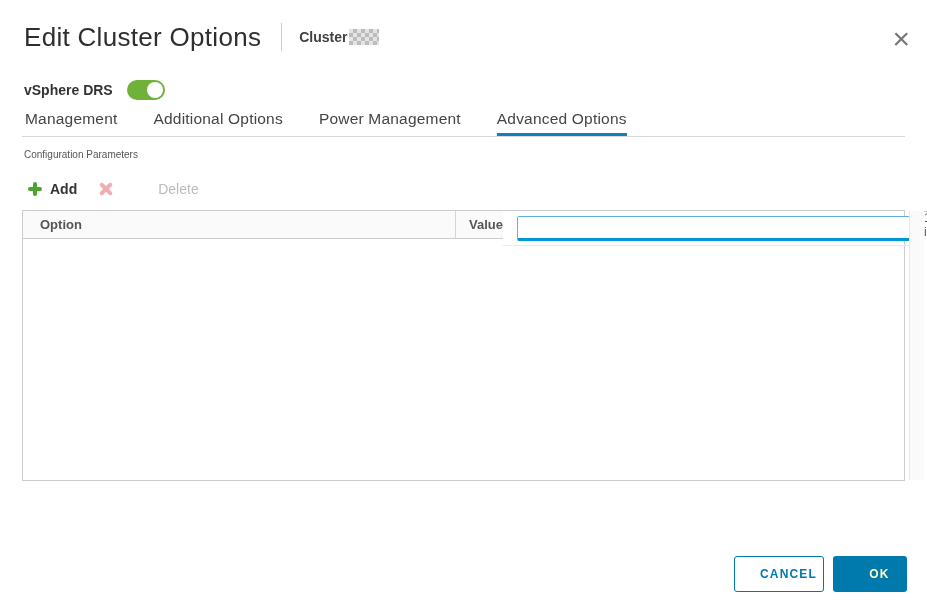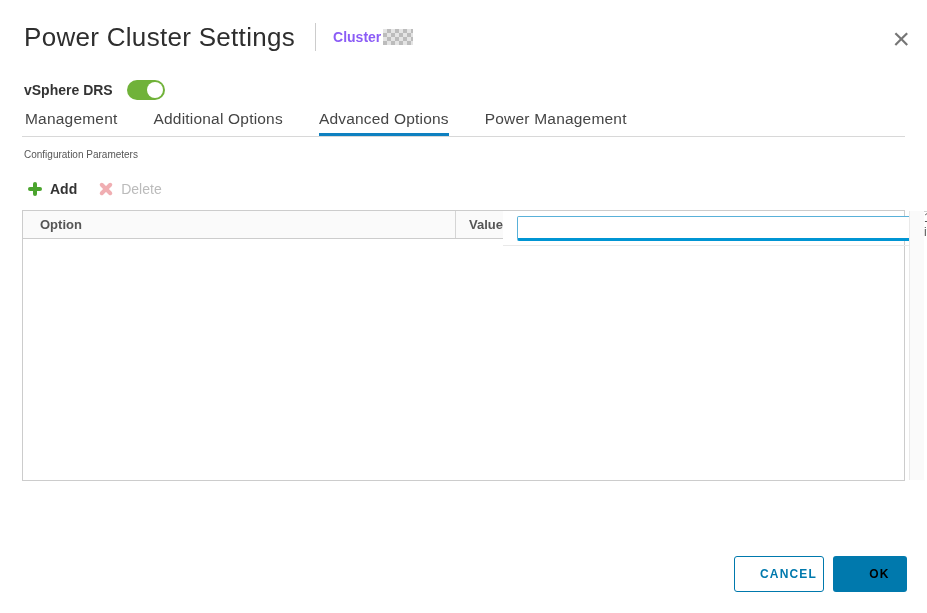--- a/index.html
+++ b/index.html
@@ -9,21 +9,21 @@
     color:#454545;
     position:relative;
     overflow:hidden;
   }
   .dialog { position:relative; width:927px; height:613px; background:#fff; }
 
   
   .title-row { position:absolute; left:24px; top:20px; height:34px; display:flex; align-items:center; }
   .title { font-size:26px; font-weight:400; color:#2e2e2e; letter-spacing:.3px; white-space:nowrap; }
   .title-divider { width:1px; height:28px; background:#ccc; margin:0 17px 0 20px; }
-  .context-label { font-size:14px; font-weight:700; color:#8b5cf6; }
+  .context-label { font-size:14px; font-weight:700; color:#404040; }
   .blur-box {
     width:30px; height:16px; margin-left:2px;
     background:repeating-conic-gradient(#bcbcbc 0% 25%, #e4e4e4 0% 50%) 0 0/8px 8px;
     filter:blur(.7px);
   }
   .close-btn {
     position:absolute; top:24px; right:15px;
     font-size:30px; font-weight:300; line-height:1; color:#767676;
     background:none; border:none; cursor:pointer; padding:0 2px;
     font-family:"Liberation Sans", sans-serif;
@@ -45,21 +45,21 @@
   .tab.active { padding-bottom:5px; border-bottom:3px solid #0e80c0; }
 
   
   .section-heading { position:absolute; left:24px; top:149px; font-size:10px; color:#565656; }
 
   
   .toolbar { position:absolute; left:28px; top:181px; display:flex; align-items:center; gap:22px; }
   .tool-btn { display:flex; align-items:center; gap:8px; background:none; border:none; padding:0; cursor:pointer; font-family:"Liberation Sans", sans-serif; }
   .tool-btn .lbl { font-size:14px; font-weight:600; color:#333; }
   .tool-btn.disabled { cursor:default; }
-  .tool-btn.disabled .lbl { color:#bbbbbb; font-weight:400; }
+  .tool-btn.disabled .lbl { color:#bbbbbb; font-weight:400;margin-left:37px; }
   .icon-plus { position:relative; width:14px; height:14px; display:inline-block; }
   .icon-plus::before { content:""; position:absolute; left:5px; top:0; width:4px; height:14px; background:#4ba42e; border-radius:2px; }
   .icon-plus::after  { content:""; position:absolute; top:5px; left:0; width:14px; height:4px; background:#4ba42e; border-radius:2px; }
   .icon-xmark { position:relative; width:14px; height:14px; display:inline-block; }
   .icon-xmark::before, .icon-xmark::after {
     content:""; position:absolute; left:5px; top:-1px; width:4px; height:16px;
     background:#f0aeb2; border-radius:2px;
   }
   .icon-xmark::before { transform:rotate(45deg); }
   .icon-xmark::after  { transform:rotate(-45deg); }
@@ -89,47 +89,47 @@
   }
 
   
   .actions { position:absolute; right:20px; bottom:21px; display:flex; gap:9px; }
   .btn {
     height:36px; border-radius:3px; font-size:12px; font-weight:700; letter-spacing:1.2px;
     display:flex; align-items:center; justify-content:center; box-sizing:border-box;
     cursor:pointer; font-family:"Liberation Sans", sans-serif;padding-left:25px;
   }
   .btn-cancel { width:90px; background:#fff; border:1px solid #0079ad; color:#0079ad; }
-  .btn-ok     { width:74px; background:#0079ad; border:none; color:#000000; }
+  .btn-ok     { width:74px; background:#0079ad; border:none; color:#fef9c3; }
 </style>
 </head>
 <body>
 
 <div class="dialog">
 
   <div class="title-row">
-    <span class="title">Power Cluster Settings</span>
+    <span class="title">Edit Cluster Options</span>
     <span class="title-divider"></span>
     <span class="context-label">Cluster</span>
     <span class="blur-box"></span>
   </div>
   <button class="close-btn">×</button>
 
   <div class="drs-row">
     <span class="drs-label">vSphere DRS</span>
     <span class="toggle">
       <span class="toggle-knob"></span>
     </span>
   </div>
 
   <div class="tabs-bar">
     <span class="tab">Management</span>
     <span class="tab">Additional Options</span>
+    <span class="tab">Power Management</span>
     <span class="tab active">Advanced Options</span>
-    <span class="tab">Power Management</span>
   </div>
 
   <div class="section-heading">Configuration Parameters</div>
 
   <div class="toolbar">
     <button class="tool-btn">
       <span class="icon-plus"></span>
       <span class="lbl">Add</span>
     </button>
     <button class="tool-btn disabled" aria-disabled="true">

